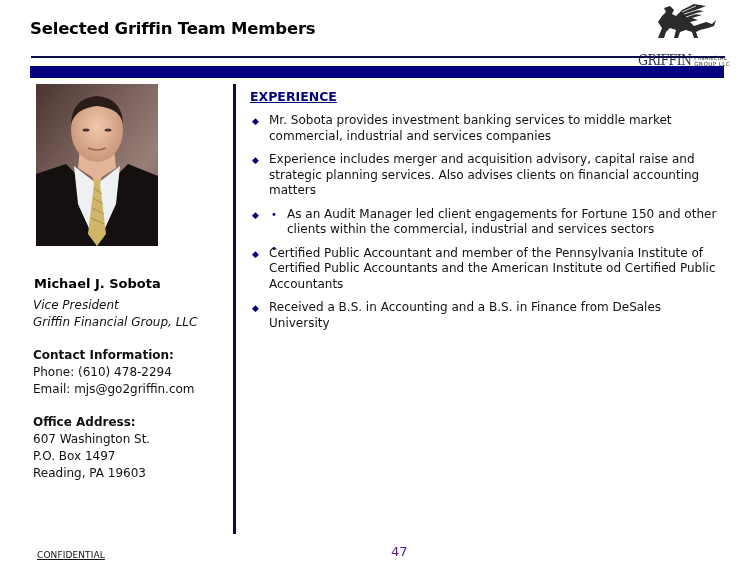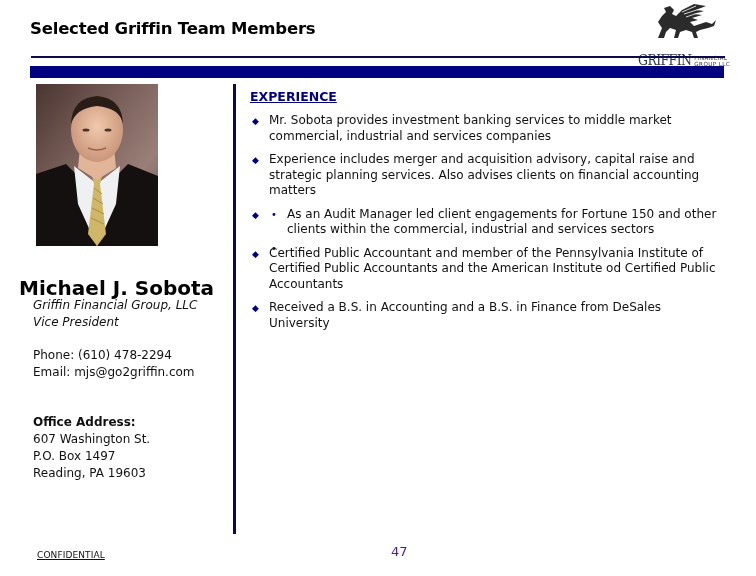--- a/index.html
+++ b/index.html
@@ -92,23 +92,23 @@
 
     .left-col {
       position: absolute;
       left: 33px;
       font-size: 12px;
       line-height: 17px;
       color: #111;
     }
     .name {
       position: absolute;
-      left: 19px;
+      left: 34px;
       top: 276px;
-      font-size: 20px;
+      font-size: 13px;
       font-weight: bold;
       color: #000;
     }
     .role {
       top: 297px;
       font-style: italic;
     }
     .contact { top: 347px; }
     .office { top: 414px; }
     .label-bold { font-weight: bold; }
@@ -236,25 +236,26 @@
     <ellipse cx="50" cy="46" rx="3.5" ry="1.6" fill="#4a3328"></ellipse>
     <ellipse cx="72" cy="46" rx="3.5" ry="1.6" fill="#4a3328"></ellipse>
 
     <path d="M52 64 Q61 68 70 64" stroke="#a0604e" stroke-width="1.5" fill="none"></path>
   </svg>
 </div>
 
 <div class="name">Michael J. Sobota</div>
 
 <div class="left-col role">
+  <div>Vice President</div>
   <div>Griffin Financial Group, LLC</div>
-  <div>Vice President</div>
 </div>
 
 <div class="left-col contact">
+  <div class="label-bold">Contact Information:</div>
   <div>Phone: (610) 478-2294</div>
   <div>Email:  mjs@go2griffin.com</div>
 </div>
 
 <div class="left-col office">
   <div class="label-bold">Office Address:</div>
   <div>607 Washington St.</div>
   <div>P.O. Box 1497</div>
   <div>Reading, PA  19603</div>
 </div>

